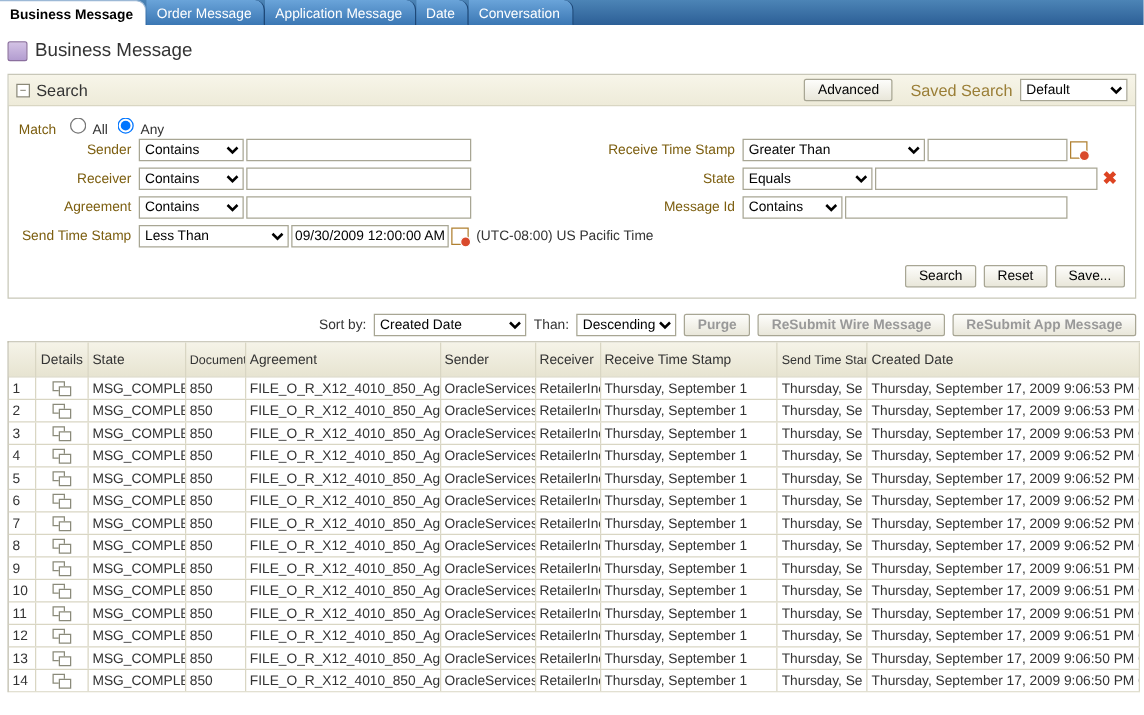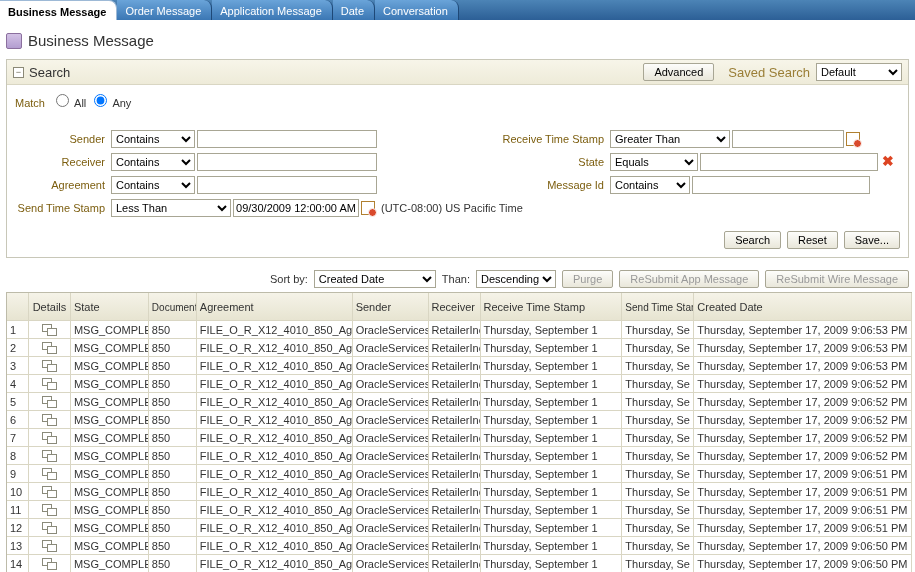--- a/index.html
+++ b/index.html
@@ -79,32 +79,32 @@
   }
   .panel-header .spacer { flex: 1; }
   .btn {
     background: linear-gradient(#fdfdfb,#e9e7da);
     border: 1px solid #a8a694;
     padding: 2px 10px;
     font-size: 11px;
     cursor: pointer;
     border-radius: 2px;
   }
-  .btn.disabled { color:#999; cursor:default; }
+  .btn.disabled { color:#999; cursor:default;font-weight:bold; }
   .saved-search-label { color: #9a7e36; margin: 0 6px 0 14px; }
   select, input[type="text"] {
     font-size: 11px;
     border: 1px solid #a8a694;
     background: #fff;
     height: 18px;
     padding: 0 0;
   }
   
   .search-body { padding: 6px 8px 2px 8px; }
-  .match-row { margin-bottom: 20px; color:#7c5e0f;}
+  .match-row { margin-bottom: 0; color:#7c5e0f;}
   .match-row label { color:#333; margin-left: 2px;}
   .criteria {
     display: flex;
     gap: 30px;
   }
   .criteria-col { }
   .crit-row { display: flex; align-items: center; margin-bottom: 3px; height: 20px;}
   .crit-label { text-align: right; color: #7c5e0f; width: 96px; padding-right: 6px;}
   .crit-row select.op { width: 84px; }
   .crit-row input.val { width: 180px; margin-left: 2px; text-align: center;}
@@ -231,27 +231,27 @@
           </div>
           <div class="crit-row">
             <span class="crit-label">Agreement</span>
             <select class="op"><option>Contains</option></select>
             <input class="val" type="text" value="" style="">
           </div>
         </div>
       <div class="criteria-col right-col" id="right-crit" style="margin-left:auto;margin-right:4px;">
           <div class="crit-row">
             <span class="crit-label">Receive Time Stamp</span>
-            <select class="op" style="width:120px"><option>Greater Than</option></select>
+            <select class="op" style="width:146px"><option>Greater Than</option></select>
             <input class="val" style="width: 112px;" type="text" value="">
             <span class="cal-icon"></span>
           </div>
           <div class="crit-row">
             <span class="crit-label">State</span>
-            <select class="op" style="width:88px"><option>Equals</option></select>
+            <select class="op" style="width:104px"><option>Equals</option></select>
             <input class="val" style="width: 178px;" type="text" value="">
             <span class="delete-icon">✖</span>
           </div>
           <div class="crit-row">
             <span class="crit-label">Message Id</span>
             <select class="op" style="width:80px"><option>Contains</option></select>
             <input class="val" style="width: 178px;" type="text" value="">
           </div>
         </div>
     </div>
@@ -272,22 +272,22 @@
   </div>
 </div>
 
 <div class="result-bar">
   <span class="spacer"></span>
   <span class="sortby-label">Sort by:</span>
   <select style="width:122px"><option>Created Date</option></select>
   <span class="sortby-label">Than:</span>
   <select style="width:80px"><option>Descending</option></select>
   <button class="btn disabled">Purge</button>
+  <button class="btn disabled">ReSubmit Wire Message</button>
   <button class="btn disabled">ReSubmit App Message</button>
-  <button class="btn disabled">ReSubmit Wire Message</button>
 </div>
 
 <div class="grid">
   <div class="grid-row header">
     <div class="cell c-idx"></div>
     <div class="cell c-det">Details</div>
     <div class="cell c-state">State</div>
     <div class="cell c-doc hdr2">Document Type</div>
     <div class="cell c-agr">Agreement</div>
     <div class="cell c-send">Sender</div>

